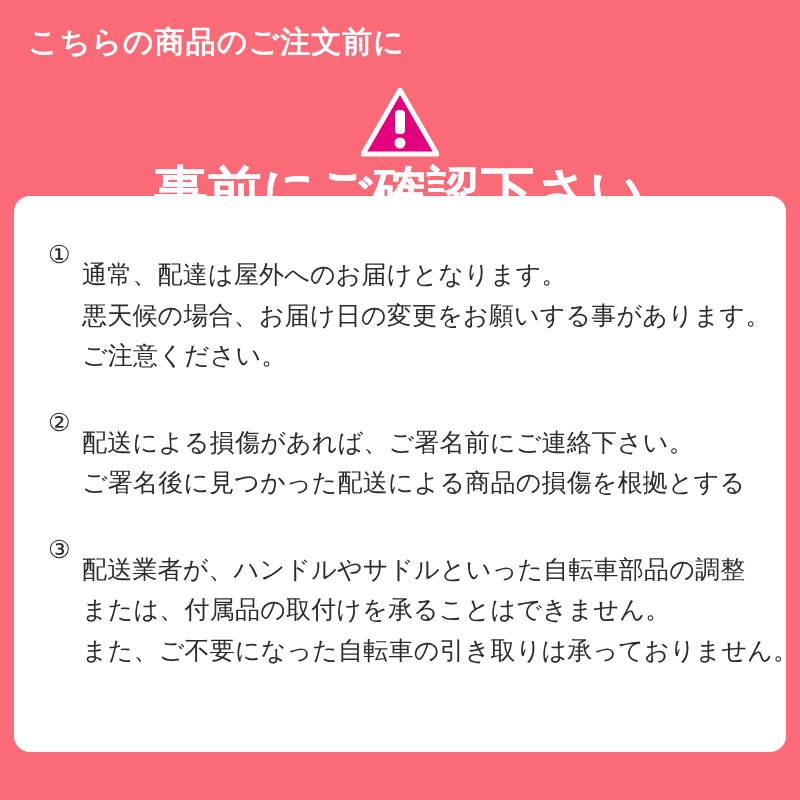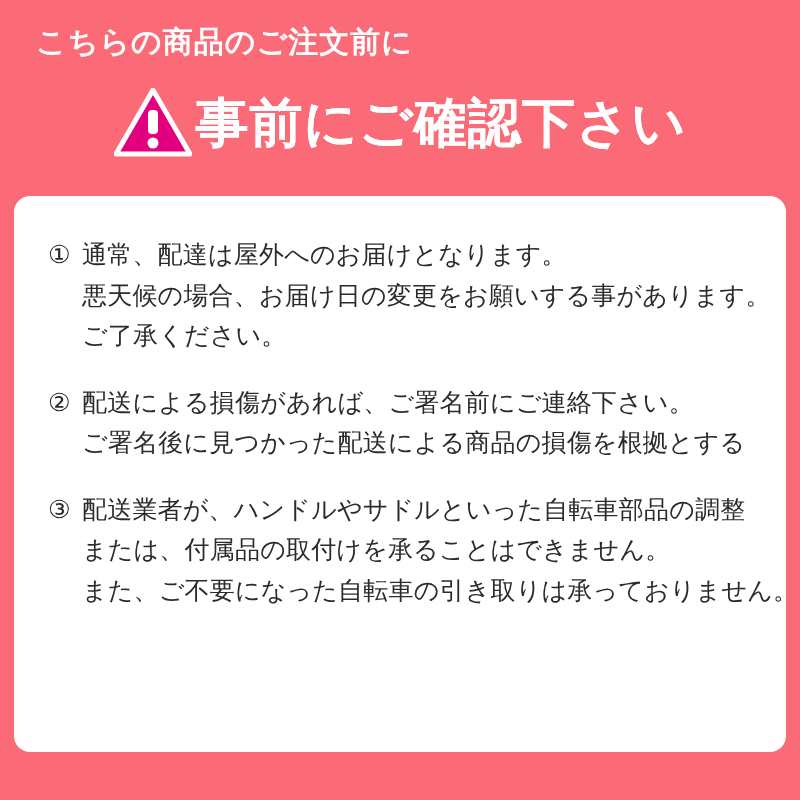--- a/index.html
+++ b/index.html
@@ -16,37 +16,38 @@
   .page {
     position: relative;
     width: 800px;
     height: 800px;
     background: #fb6b77;
     box-sizing: border-box;
   }
   .top-lead {
     position: absolute;
     top: 24px;
-    left: 36px;
+    left: 28px;
     color: #ffffff;
     font-size: 30px;
     font-weight: bold;
     letter-spacing: 1px;
     line-height: 1.2;
     white-space: nowrap;
   }
   .headline-row {
     position: absolute;
     top: 88px;
     left: 0;
     width: 800px;
     display: flex;
     align-items: center;
     justify-content: center;
     gap: 4px;
+    flex-direction: column;
   }
   .warn-icon {
     width: 78px;
     height: 70px;
     flex: 0 0 auto;
     display: block;
   }
   .headline-text {
     color: #ffffff;
     font-size: 53px;
@@ -76,20 +77,21 @@
   .num {
     flex: 0 0 auto;
     width: 34px;
     font-size: 25px;
     color: #2b2b2b;
     line-height: 1.62;
     font-weight: normal;
   }
   .lines {
     flex: 1 1 auto;
+    margin-top: 20px;
   }
   .line {
     font-size: 25px;
     color: #2b2b2b;
     line-height: 1.62;
     letter-spacing: 0.2px;
     white-space: nowrap;
     font-weight: normal;
   }
 </style>
@@ -109,21 +111,21 @@
     <div class="headline-text">事前にご確認下さい</div>
   </div>
 
   <div class="card">
 
     <div class="item">
       <div class="num">①</div>
       <div class="lines">
         <div class="line">通常、配達は屋外へのお届けとなります。</div>
         <div class="line">悪天候の場合、お届け日の変更をお願いする事があります。</div>
-        <div class="line">ご了承ください。</div>
+        <div class="line">ご注意ください。</div>
       </div>
     </div>
 
     <div class="item">
       <div class="num">②</div>
       <div class="lines">
         <div class="line">配送による損傷があれば、ご署名前にご連絡下さい。</div>
         <div class="line">ご署名後に見つかった配送による商品の損傷を根拠とする</div>
       </div>
     </div>

